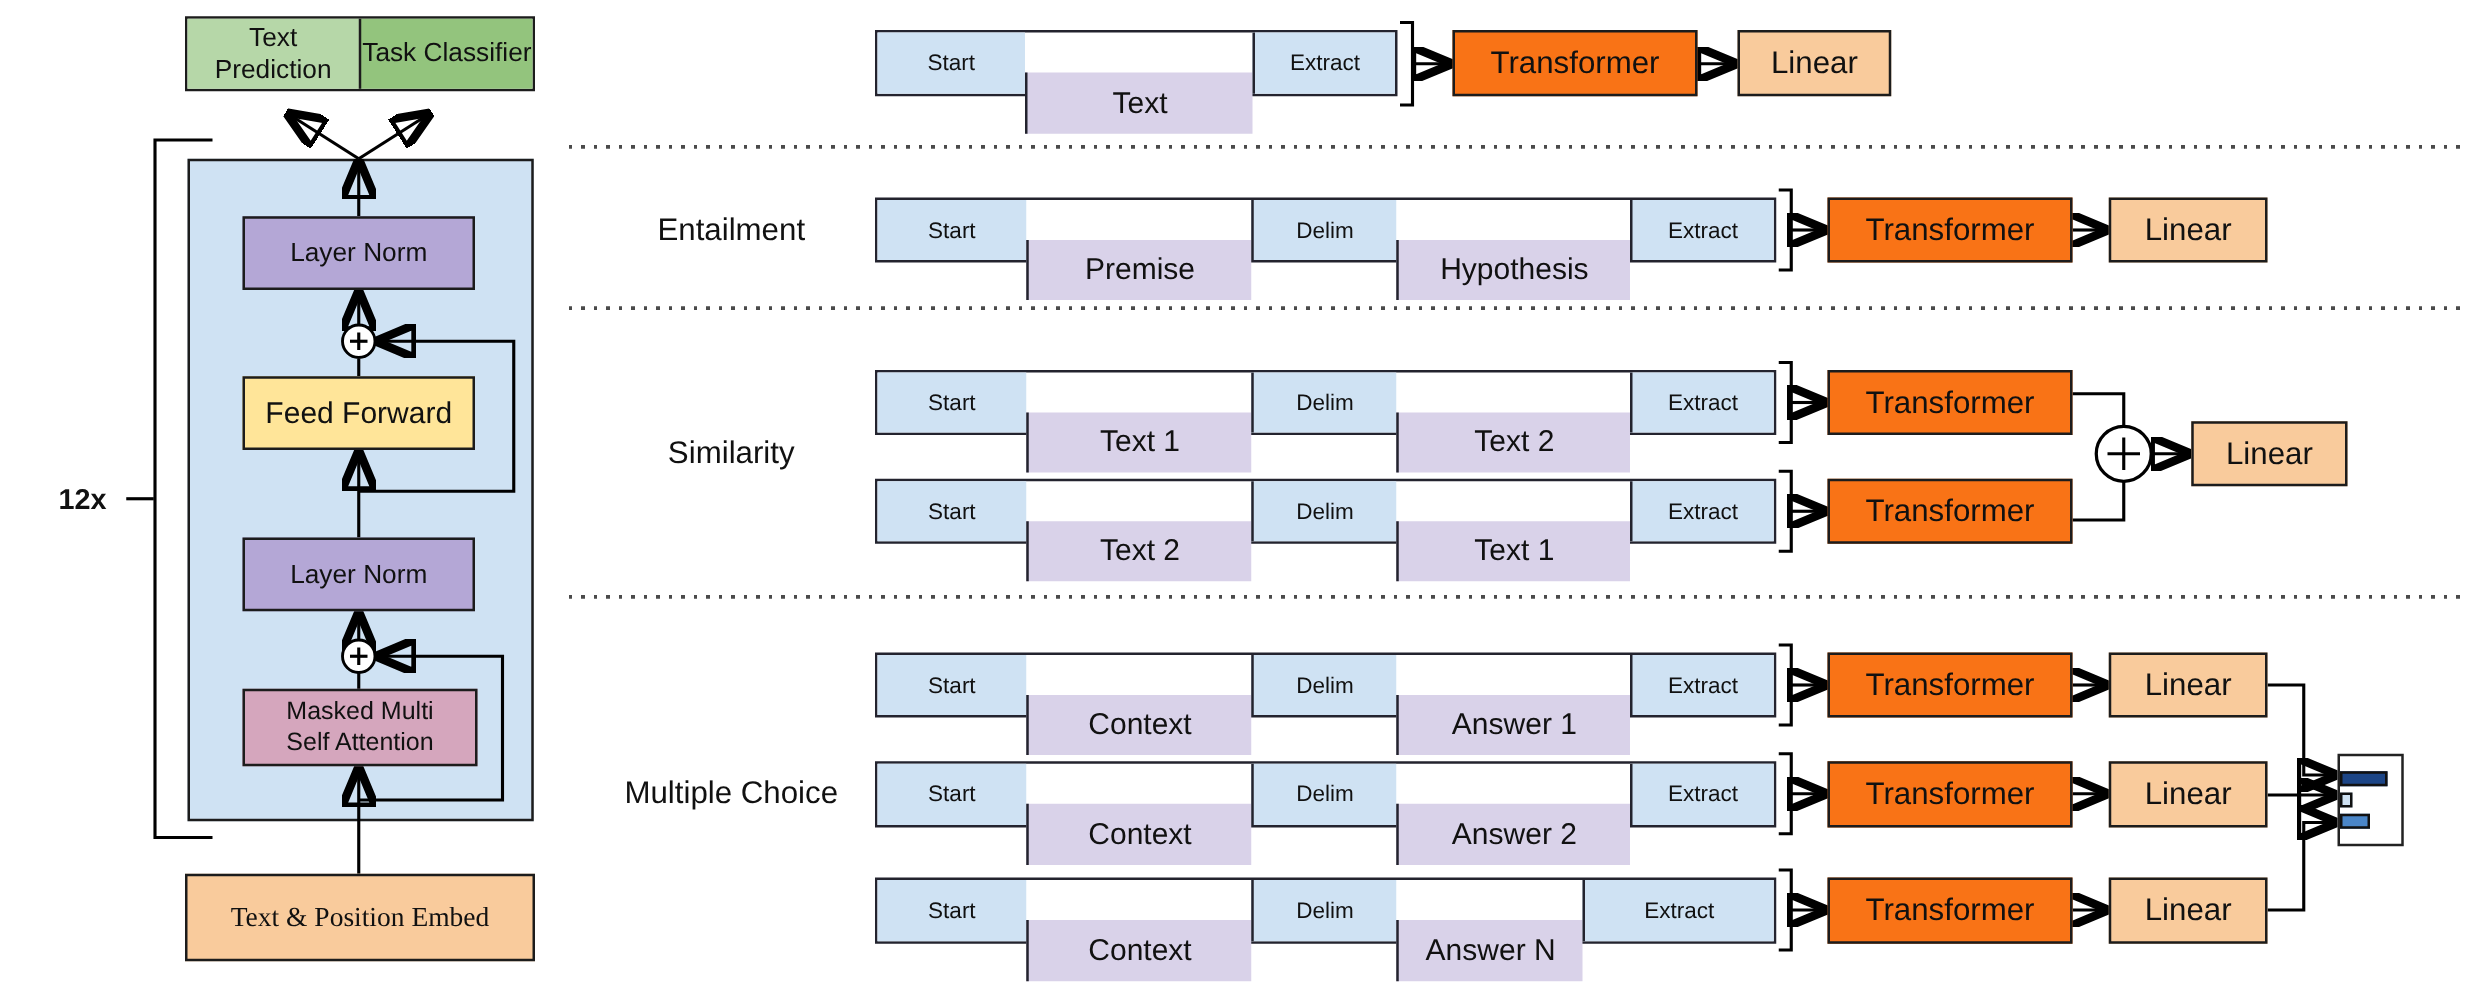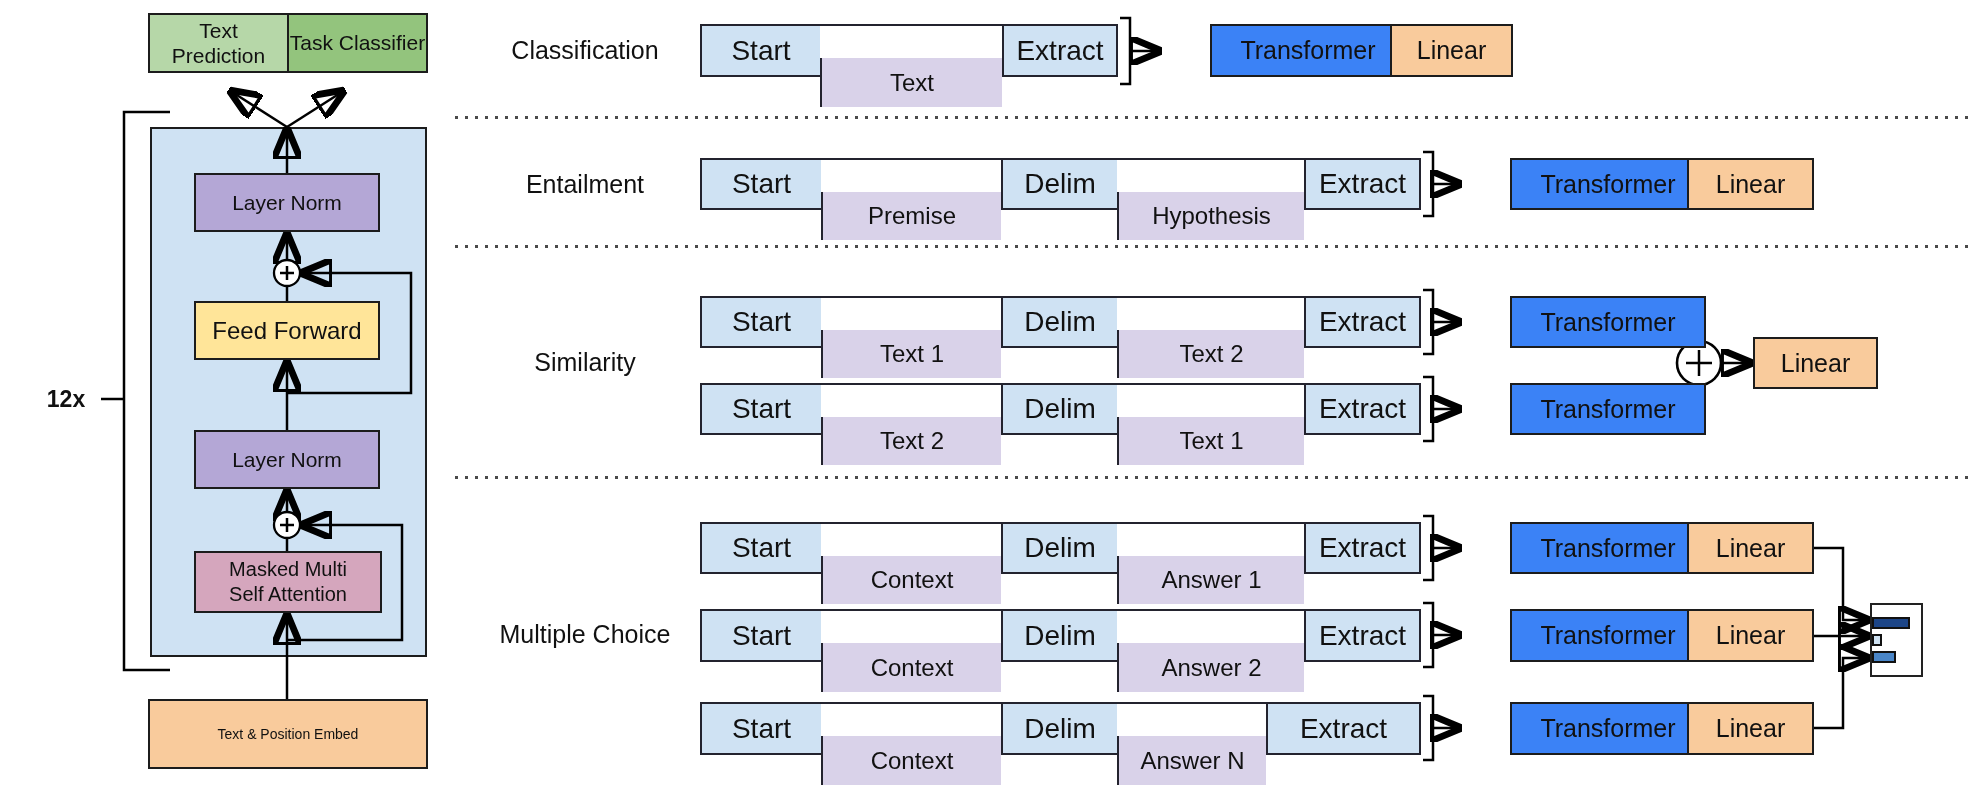--- a/index.html
+++ b/index.html
@@ -5,33 +5,33 @@
   html,body{margin:0;padding:0;background:#fff;}
   .canvas{position:relative;width:1973px;height:787px;background:#ffffff;overflow:hidden;
           font-family:"Liberation Sans", sans-serif;color:#111;}
   .wires{position:absolute;left:0;top:0;width:1973px;height:787px;z-index:2;}
   .wires path, .wires polyline{fill:none;stroke:#000;stroke-width:2.5;}
   .box{position:absolute;box-sizing:border-box;border:2.5px solid #1c1c1c;
        display:flex;align-items:center;justify-content:center;text-align:center;z-index:3;}
   .under{z-index:1;}
   .bar{position:absolute;box-sizing:border-box;border:2.5px solid #23232e;display:flex;z-index:3;background:#fff;}
   .cell{box-sizing:border-box;display:flex;align-items:center;justify-content:center;
-        font-size:28px;height:100%;}
+        font-size:18px;height:100%;}
   .cell + .cell{border-left:2.5px solid #23232e;}
   .cell.special{background:#cfe2f3;}
   .cell.content{background:#d9d2e9;font-size:24px;margin-top:32px;}
-  .node-transformer{background:#3b82f6;font-size:25px;margin-left:48px;}
+  .node-transformer{background:#f97316;font-size:25px;}
   .node-linear{background:#f9cb9c;font-size:25px;}
   .section-label{position:absolute;left:435px;width:300px;text-align:center;font-size:25px;z-index:3;}
   .dotsep{position:absolute;left:455px;width:1518px;height:3px;z-index:1;
           background:repeating-linear-gradient(90deg,#4a4a4a 0 3px,transparent 3px 10px);}
   .lnorm{background:#b4a7d6;font-size:21px;}
   .ffwd{background:#ffe599;font-size:24px;}
   .mattn{background:#d5a6bd;font-size:20px;line-height:1.25;padding:0 14px;}
-  .embed{background:#f9cb9c;font-size:14px;}
+  .embed{background:#f9cb9c;font-size:22px;font-family:Liberation Serif, serif;}
   .bigblue{background:#cfe2f3;}
   .headgreen{padding:0;}
   .half{box-sizing:border-box;height:100%;display:flex;align-items:center;justify-content:center;
         font-size:21px;line-height:1.2;}
   .half.left{width:139px;background:#b6d7a8;}
   .half.right{width:141px;background:#93c47d;border-left:2.5px solid #1c1c1c;}
   .repeat12{position:absolute;left:30px;top:385px;width:72px;height:28px;font-size:23px;
             display:flex;align-items:center;justify-content:center;z-index:3;font-weight:bold;}
   .scorebox{position:absolute;left:1870px;top:603px;width:53px;height:74px;box-sizing:border-box;
             border:2.5px solid #222;background:#fff;z-index:3;}
@@ -143,21 +143,20 @@
   </div>
   <div class="box embed" style="left:148px;top:699px;width:280px;height:70px;">
     <span>Text &amp; Position Embed</span>
   </div>
   <div class="repeat12">12x</div>
 
   <div class="dotsep" style="top:116px;"></div>
   <div class="dotsep" style="top:245px;"></div>
   <div class="dotsep" style="top:476px;"></div>
 
-  <div class="section-label" style="top:36px;">Classification</div>
   <div class="bar" style="left:700px;top:24px;width:418px;height:53px;">
     <div class="cell special" style="width:118px;">
         <span>Start</span>
       </div>
     <div class="cell content" style="width:182px;">
         <span>Text</span>
       </div>
     <div class="cell special" style="flex:1;">
         <span>Extract</span>
       </div>

